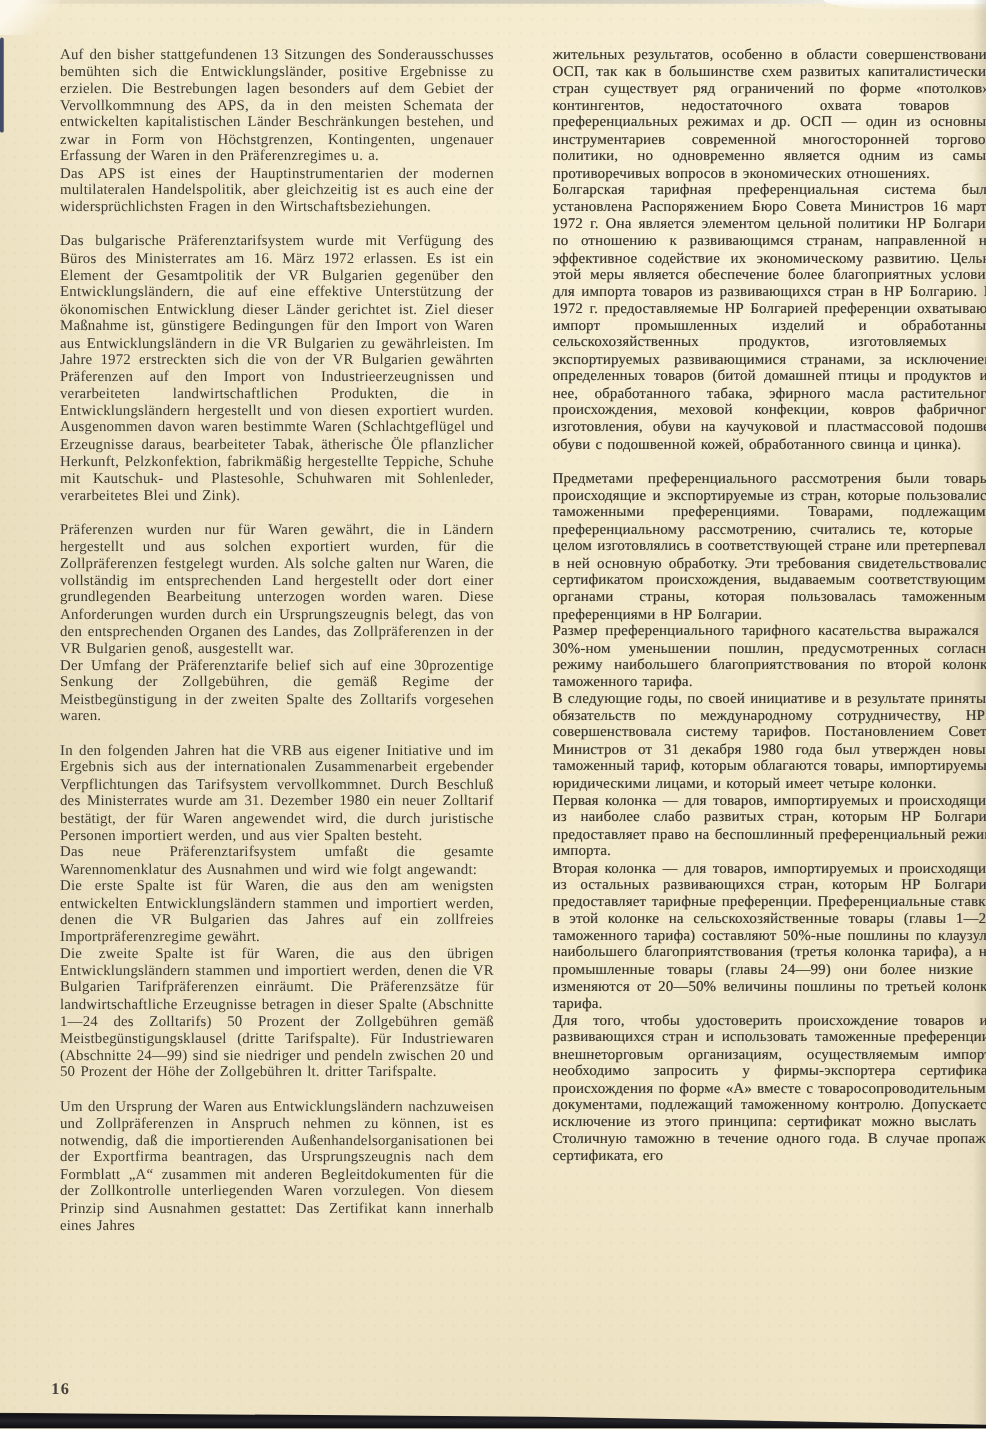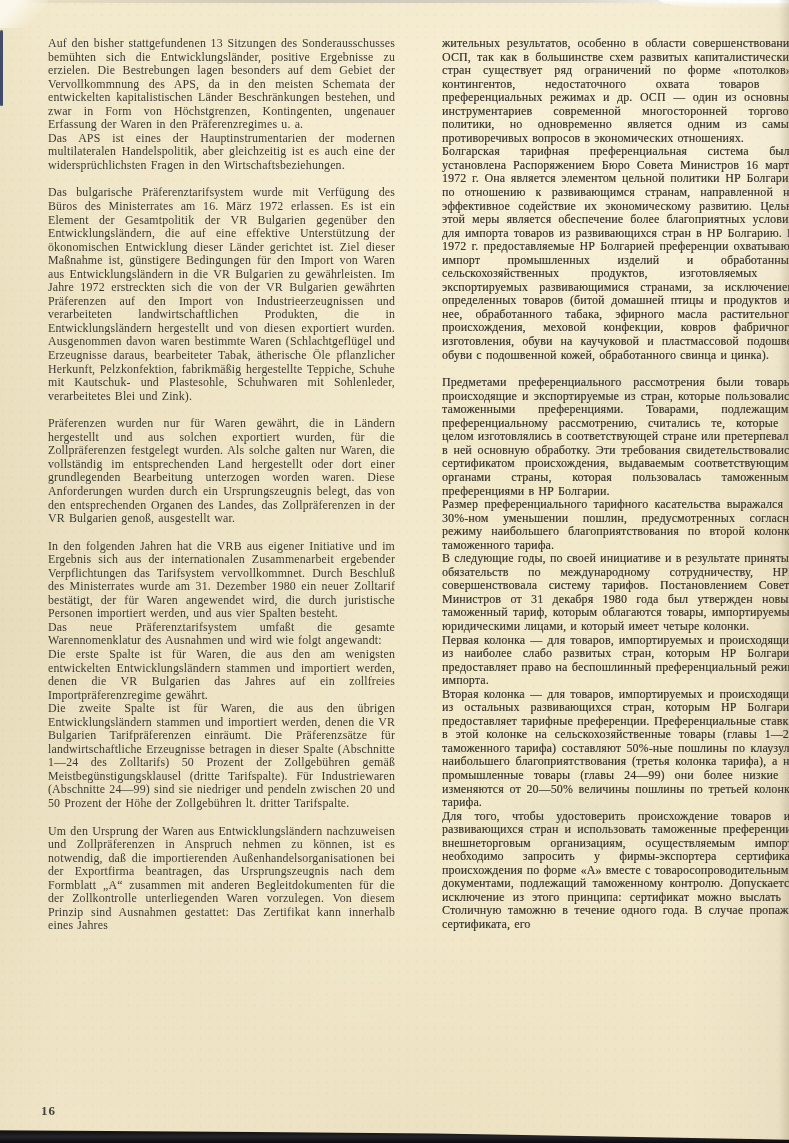--- a/index.html
+++ b/index.html
@@ -115,20 +115,21 @@
 <div class="col col-left" lang="de">
   <div class="block">
     <p>Auf den bisher stattgefundenen 13 Sitzungen des Sonderausschusses bemühten sich die Entwicklungsländer, positive Ergebnisse zu erzielen. Die Bestrebungen lagen besonders auf dem Gebiet der Vervollkommnung des APS, da in den meisten Schemata der entwickelten kapitalistischen Länder Beschränkungen bestehen, und zwar in Form von Höchstgrenzen, Kontingenten, ungenauer Erfassung der Waren in den Präferenzregimes u. a.</p>
     <p>Das APS ist eines der Hauptinstrumentarien der modernen multilateralen Handelspolitik, aber gleichzeitig ist es auch eine der widersprüchlichsten Fragen in den Wirtschaftsbeziehungen.</p>
   </div>
   <div class="block">
     <p>Das bulgarische Präferenztarifsystem wurde mit Verfügung des Büros des Ministerrates am 16. März 1972 erlassen. Es ist ein Element der Gesamtpolitik der VR Bulgarien gegenüber den Entwicklungsländern, die auf eine effektive Unterstützung der ökonomischen Entwicklung dieser Länder gerichtet ist. Ziel dieser Maßnahme ist, günstigere Bedingungen für den Import von Waren aus Entwicklungsländern in die VR Bulgarien zu gewährleisten. Im Jahre 1972 erstreckten sich die von der VR Bulgarien gewährten Präferenzen auf den Import von Industrieerzeugnissen und verarbeiteten landwirtschaftlichen Produkten, die in Entwicklungsländern hergestellt und von diesen exportiert wurden. Ausgenommen davon waren bestimmte Waren (Schlachtgeflügel und Erzeugnisse daraus, bearbeiteter Tabak, ätherische Öle pflanzlicher Herkunft, Pelzkonfektion, fabrikmäßig hergestellte Teppiche, Schuhe mit Kautschuk- und Plastesohle, Schuhwaren mit Sohlenleder, verarbeitetes Blei und Zink).</p>
   </div>
   <div class="block">
     <p>Präferenzen wurden nur für Waren gewährt, die in Ländern hergestellt und aus solchen exportiert wurden, für die Zollpräferenzen festgelegt wurden. Als solche galten nur Waren, die vollständig im entsprechenden Land hergestellt oder dort einer grundlegenden Bearbeitung unterzogen worden waren. Diese Anforderungen wurden durch ein Ursprungszeugnis belegt, das von den entsprechenden Organen des Landes, das Zollpräferenzen in der VR Bulgarien genoß, ausgestellt war.</p>
+    <p>Der Umfang der Präferenztarife belief sich auf eine 30prozentige Senkung der Zollgebühren, die gemäß Regime der Meistbegünstigung in der zweiten Spalte des Zolltarifs vorgesehen waren.</p>
   </div>
   <div class="block">
     <p>In den folgenden Jahren hat die VRB aus eigener Initiative und im Ergebnis sich aus der internationalen Zusammenarbeit ergebender Verpflichtungen das Tarifsystem vervollkommnet. Durch Beschluß des Ministerrates wurde am 31. Dezember 1980 ein neuer Zolltarif bestätigt, der für Waren angewendet wird, die durch juristische Personen importiert werden, und aus vier Spalten besteht.</p>
     <p>Das neue Präferenztarifsystem umfaßt die gesamte Warennomenklatur des Ausnahmen und wird wie folgt angewandt:</p>
     <p>Die erste Spalte ist für Waren, die aus den am wenigsten entwickelten Entwicklungsländern stammen und importiert werden, denen die VR Bulgarien das Jahres auf ein zollfreies Importpräferenzregime gewährt.</p>
     <p>Die zweite Spalte ist für Waren, die aus den übrigen Entwicklungsländern stammen und importiert werden, denen die VR Bulgarien Tarifpräferenzen einräumt. Die Präferenzsätze für landwirtschaftliche Erzeugnisse betragen in dieser Spalte (Abschnitte 1—24 des Zolltarifs) 50 Prozent der Zollgebühren gemäß Meistbegünstigungsklausel (dritte Tarifspalte). Für Industriewaren (Abschnitte 24—99) sind sie niedriger und pendeln zwischen 20 und 50 Prozent der Höhe der Zollgebühren lt. dritter Tarifspalte.</p>
   </div>
   <div class="block">
     <p>Um den Ursprung der Waren aus Entwicklungsländern nachzuweisen und Zollpräferenzen in Anspruch nehmen zu können, ist es notwendig, daß die importierenden Außenhandelsorganisationen bei der Exportfirma beantragen, das Ursprungszeugnis nach dem Formblatt „A“ zusammen mit anderen Begleitdokumenten für die der Zollkontrolle unterliegenden Waren vorzulegen. Von diesem Prinzip sind Ausnahmen gestattet: Das Zertifikat kann innerhalb eines Jahres</p>
   </div>

